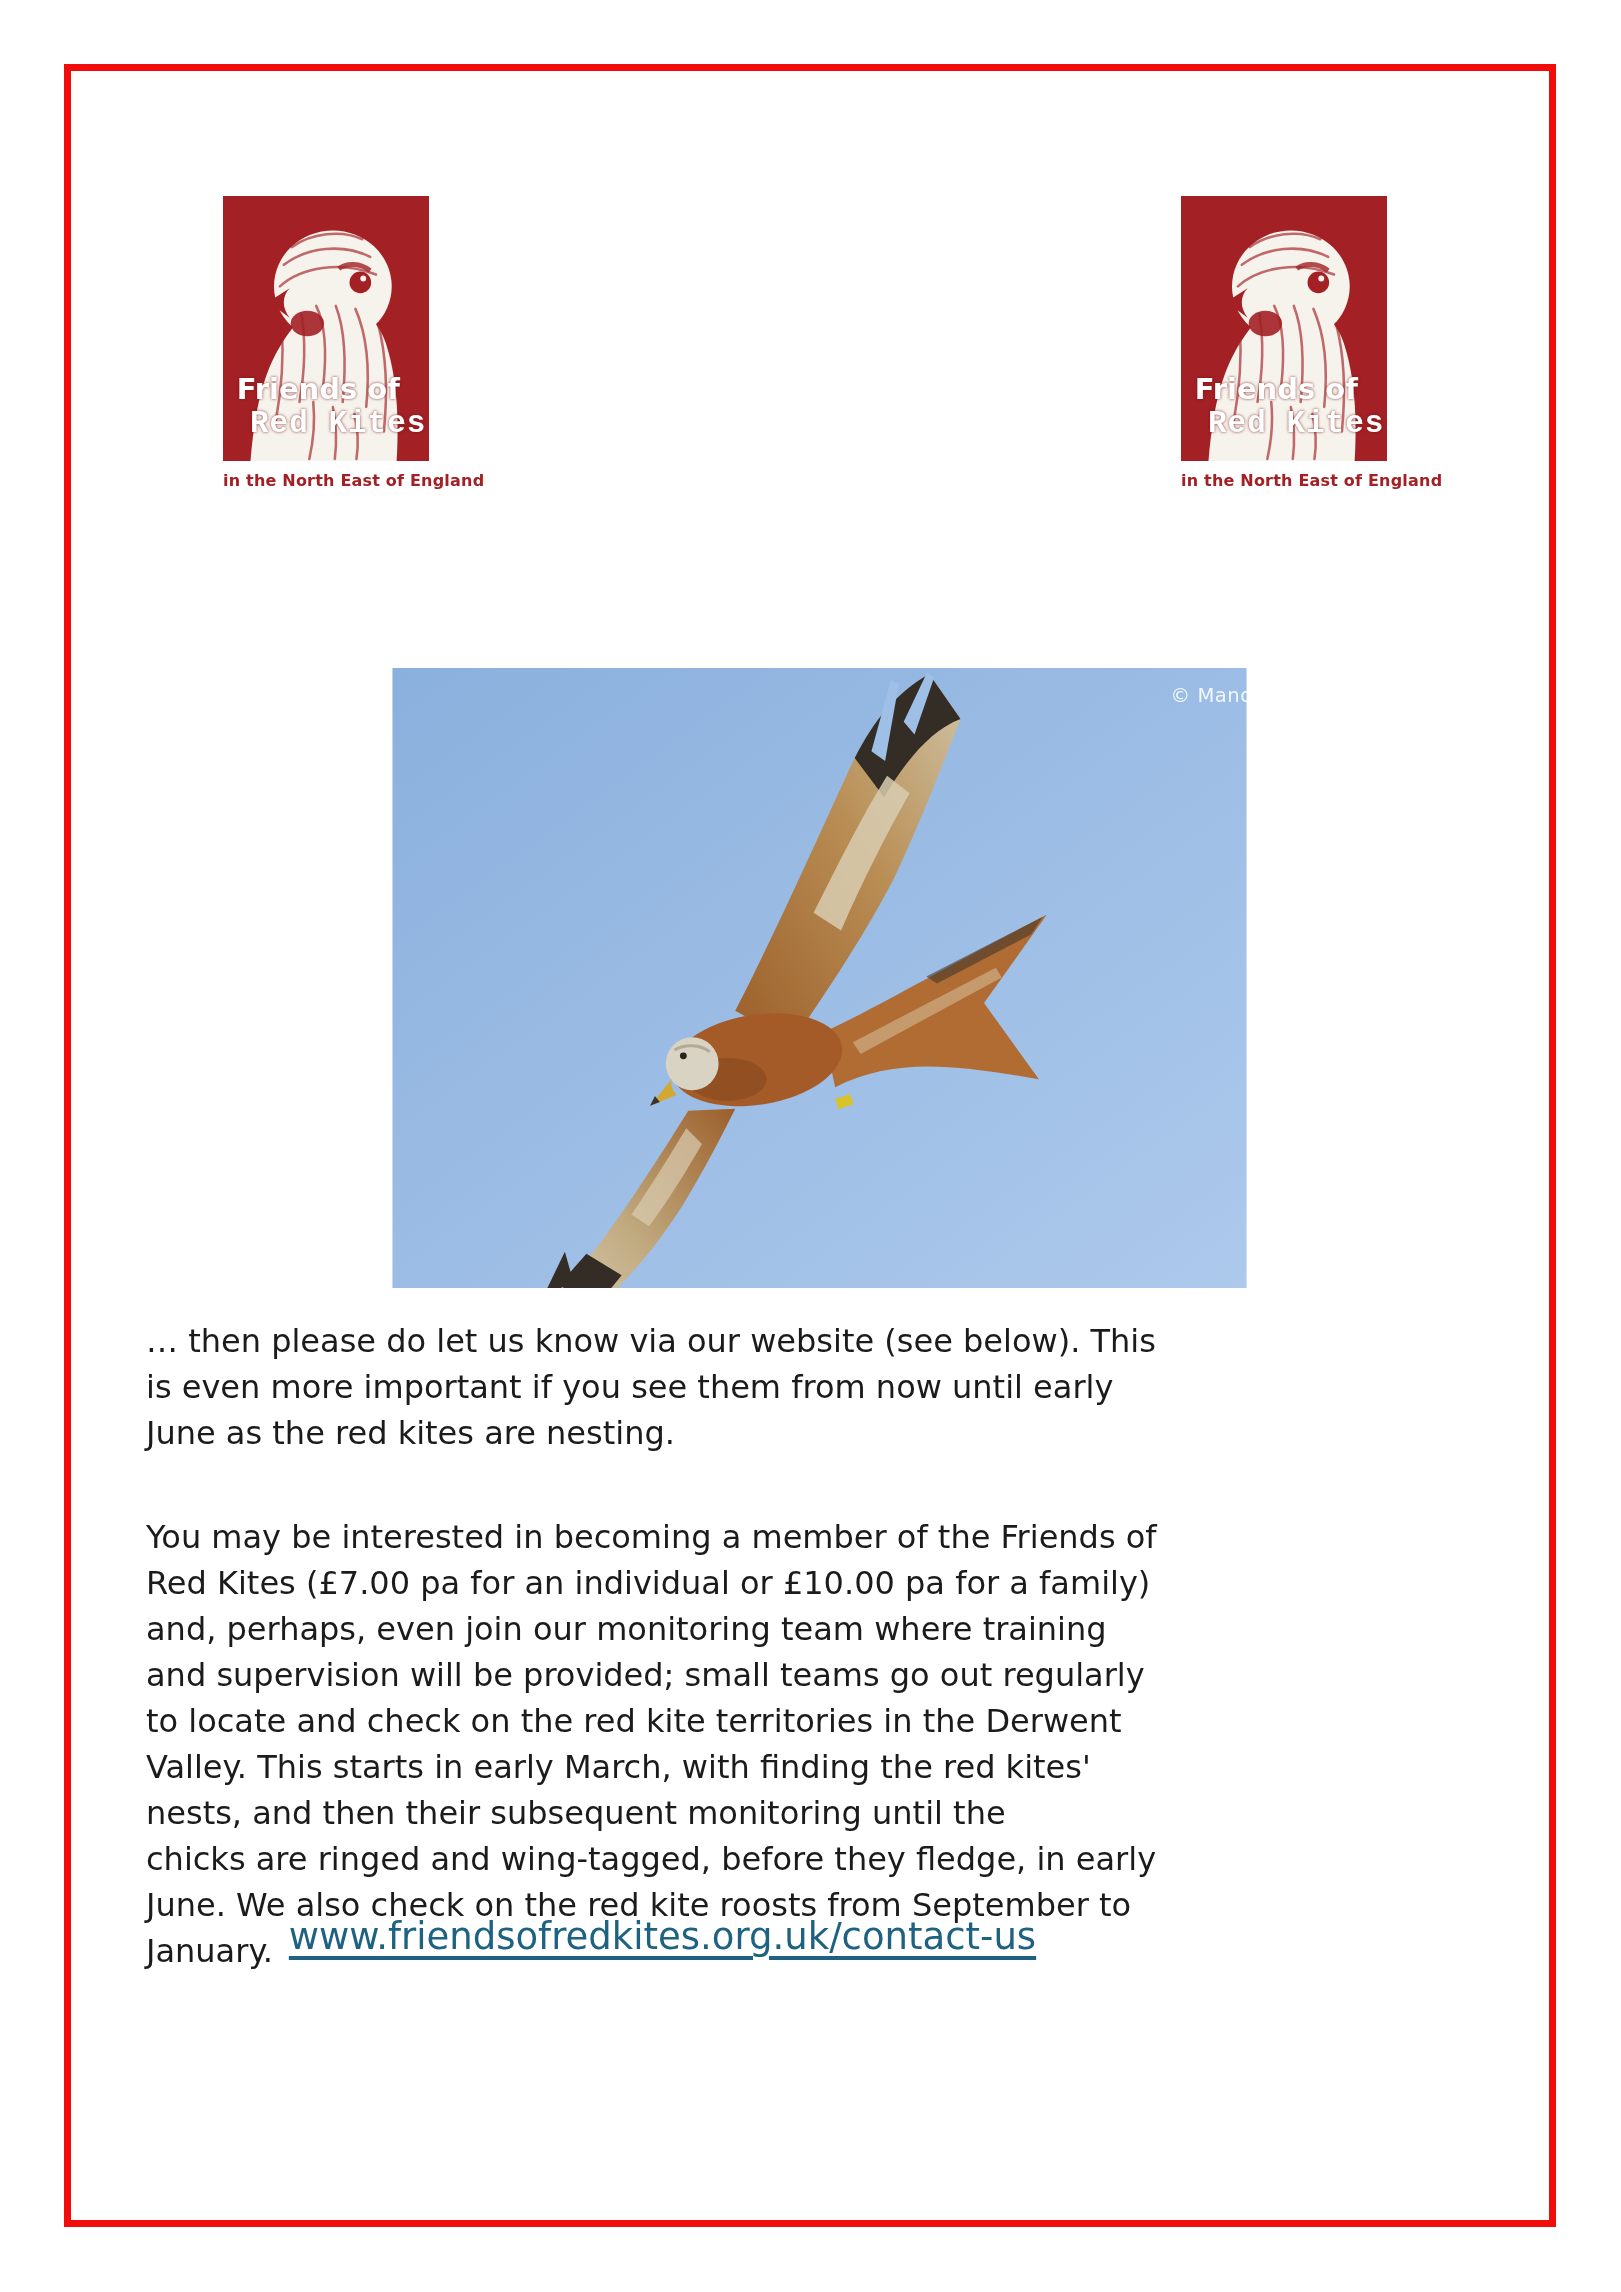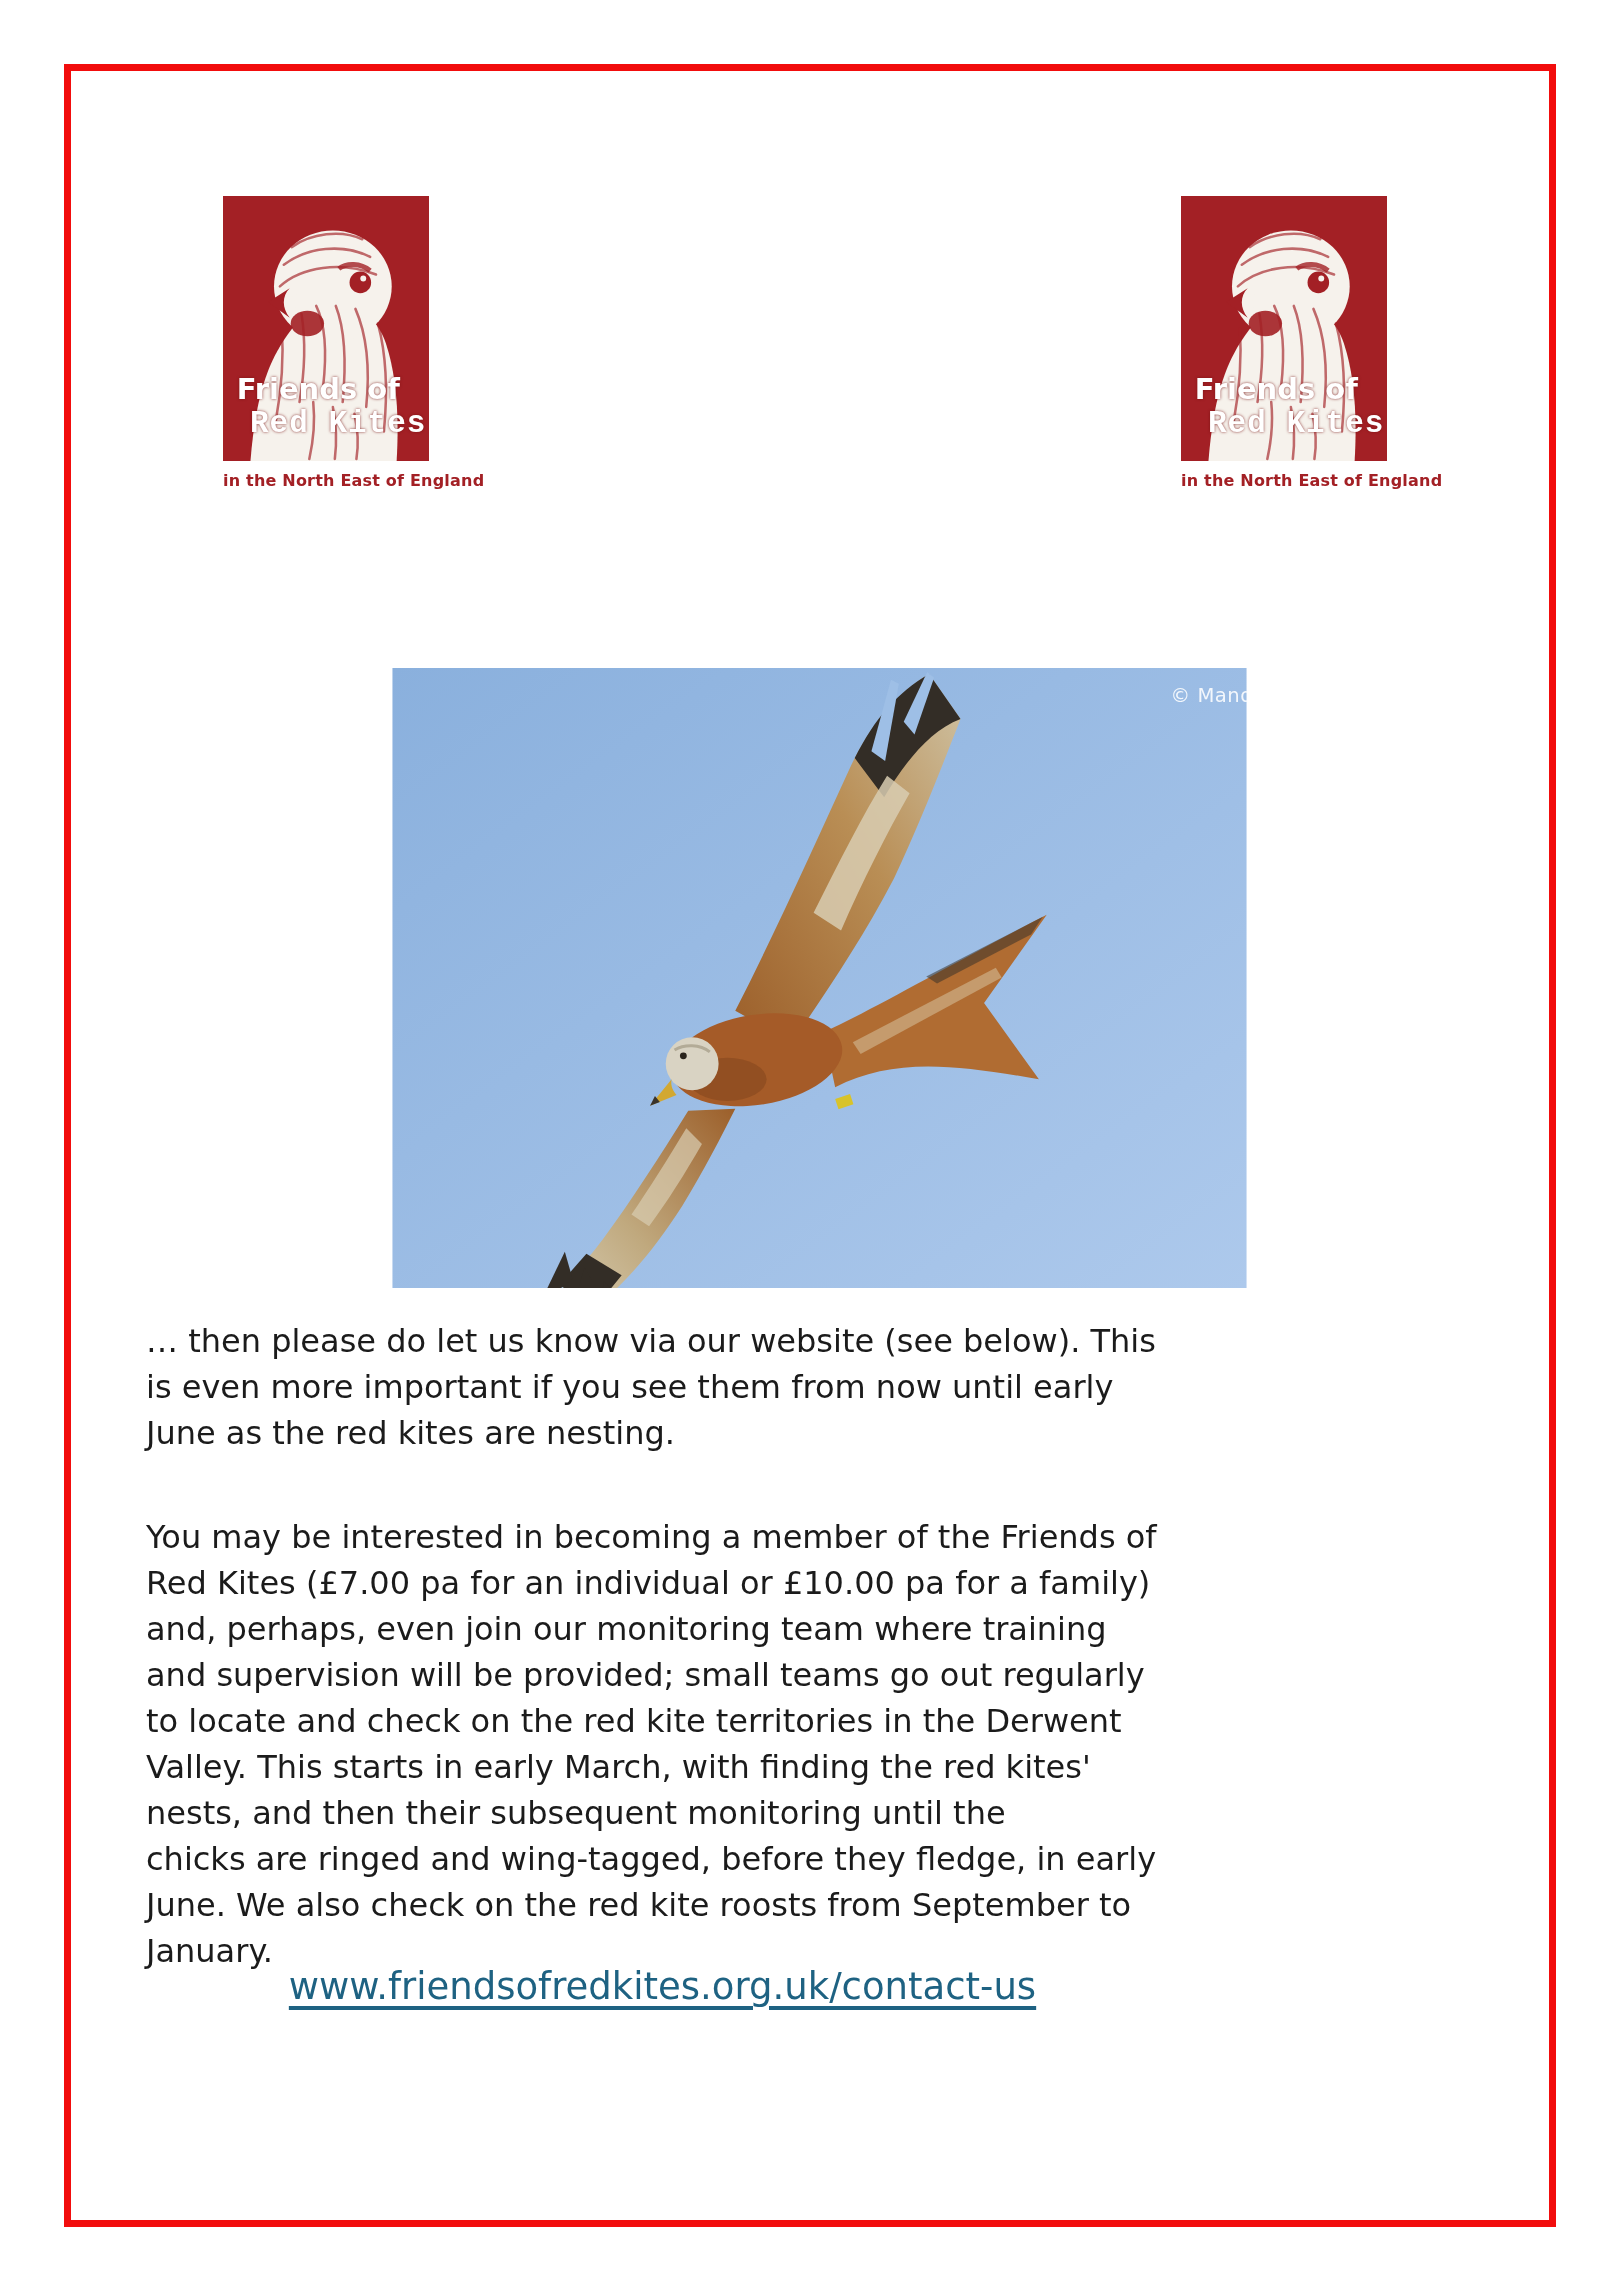--- a/index.html
+++ b/index.html
@@ -25,21 +25,21 @@
   
   .photo{position:absolute;left:392px;top:668px;width:967px;height:620px;overflow:hidden;}
   .photo svg{display:block;}
   .photo-credit{position:absolute;top:15.7px;right:15.7px;color:rgba(255,255,255,.88);
     font-size:19.6px;letter-spacing:0.5px;}
   
   .bodytext{position:absolute;left:134px;top:1306px;width:1392px;color:var(--text_color,#1b1b1b);}
   .bodytext p{margin:12px;font-size:32px;line-height:46px;white-space:pre-line;}
   .bodytext p + p{margin-top:58px;}
   
-  .website-row{position:absolute;left:0;top:1965px;width:1325px;text-align:center;}
+  .website-row{position:absolute;left:0;top:1915px;width:1325px;text-align:center;}
   .website-link{color:var(--link_blue,#1e6282);font-size:37px;text-decoration:underline;
     text-decoration-thickness:3.9px;text-underline-offset:6.9px;}
 </style>
 </head>
 <body>
 
 <div class="page">
   <div class="border-frame"></div>
 
   <div class="logo logo-left">

